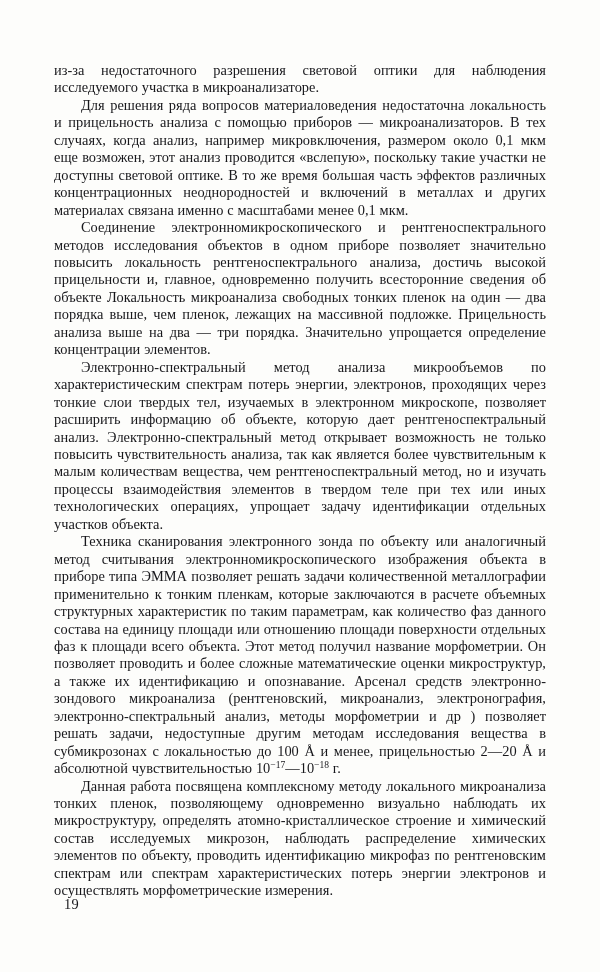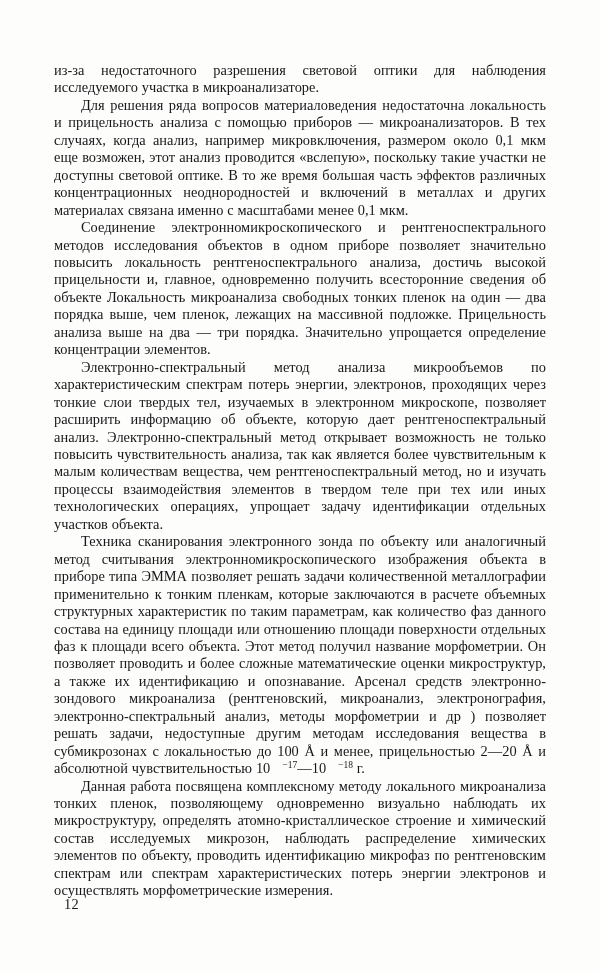--- a/index.html
+++ b/index.html
@@ -61,21 +61,20 @@
     font-size: 14.4px;
     line-height: 17px;
     color: #17171b;
     letter-spacing: 0.3px;
   }
 
   sup {
     font-size: 0.66em;
     line-height: 0;
     vertical-align: 0.52em;
-    margin-left: 12px;
   }
 </style>
 </head>
 <body>
 
 <div class="page">
 
   <div class="text-block">
 
     <p class="para no-indent">из-за недостаточного разрешения световой оптики для наблюдения исследуемого участка в микроанализаторе.</p>
@@ -85,15 +84,15 @@
     <p class="para">Соединение электронномикроскопического и рентгеноспектрального методов исследования объектов в одном приборе позволяет значительно повысить локальность рентгеноспектрального анализа, достичь высокой прицельности и, главное, одновременно получить всесторонние сведения об объекте Локальность микроанализа свободных тонких пленок на один — два порядка выше, чем пленок, лежащих на массивной подложке. Прицельность анализа выше на два — три порядка. Значительно упрощается определение концентрации элементов.</p>
 
     <p class="para">Электронно-спектральный метод анализа микрообъемов по характеристическим спектрам потерь энергии, электронов, проходящих через тонкие слои твердых тел, изучаемых в электронном микроскопе, позволяет расширить информацию об объекте, которую дает рентгеноспектральный анализ. Электронно-спектральный метод открывает возможность не только повысить чувствительность анализа, так как является более чувствительным к малым количествам вещества, чем рентгеноспектральный метод, но и изучать процессы взаимодействия элементов в твердом теле при тех или иных технологических операциях, упрощает задачу идентификации отдельных участков объекта.</p>
 
     <p class="para"><span>Техника сканирования электронного зонда по объекту или аналогичный метод считывания электронномикроскопического изображения объекта в приборе типа ЭММА позволяет решать задачи количественной металлографии применительно к тонким пленкам, которые заключаются в расчете объемных структурных характеристик по таким параметрам, как количество фаз данного состава на единицу площади или отношению площади поверхности отдельных фаз к площади всего объекта. Этот метод получил название морфометрии. Он позволяет проводить и более сложные математические оценки микроструктур, а также их идентификацию и опознавание. Арсенал средств электронно-зондового микроанализа (рентгеновский, микроанализ, электронография, электронно-спектральный анализ, методы морфометрии и др ) позволяет решать задачи, недоступные другим методам исследования вещества в субмикрозонах с локальностью</span> <span>до 100 Å и менее, прицельностью 2—20 Å и абсолютной чувствительностью 10</span><sup>−17</sup><span>—10</span><sup>−18</sup><span> г.</span></p>
 
     <p class="para">Данная работа посвящена комплексному методу локального микроанализа тонких пленок, позволяющему одновременно визуально наблюдать их микроструктуру, определять атомно-кристаллическое строение и химический состав исследуемых микрозон, наблюдать распределение химических элементов по объекту, проводить идентификацию микрофаз по рентгеновским спектрам или спектрам характеристических потерь энергии электронов и осуществлять морфометрические измерения.</p>
 
   </div>
 
-  <div class="page-number">12</div>
+  <div class="page-number">19</div>
 
 </div>
 
 </body></html>

